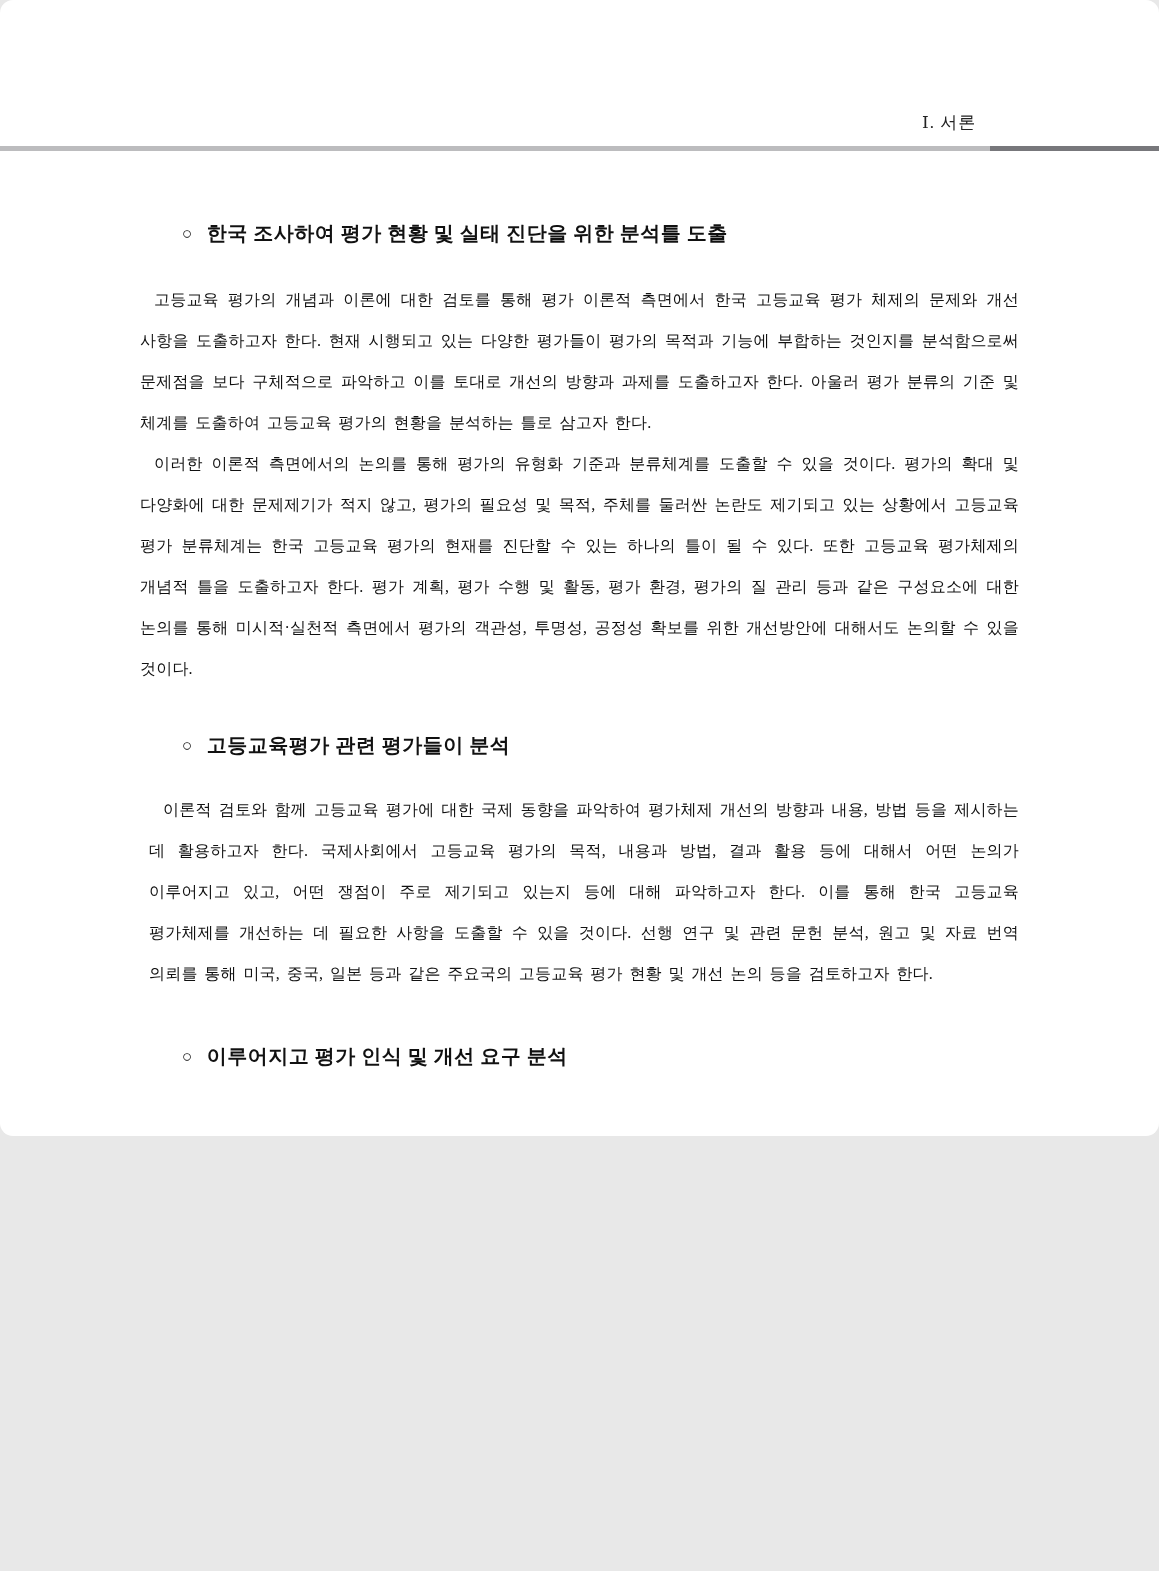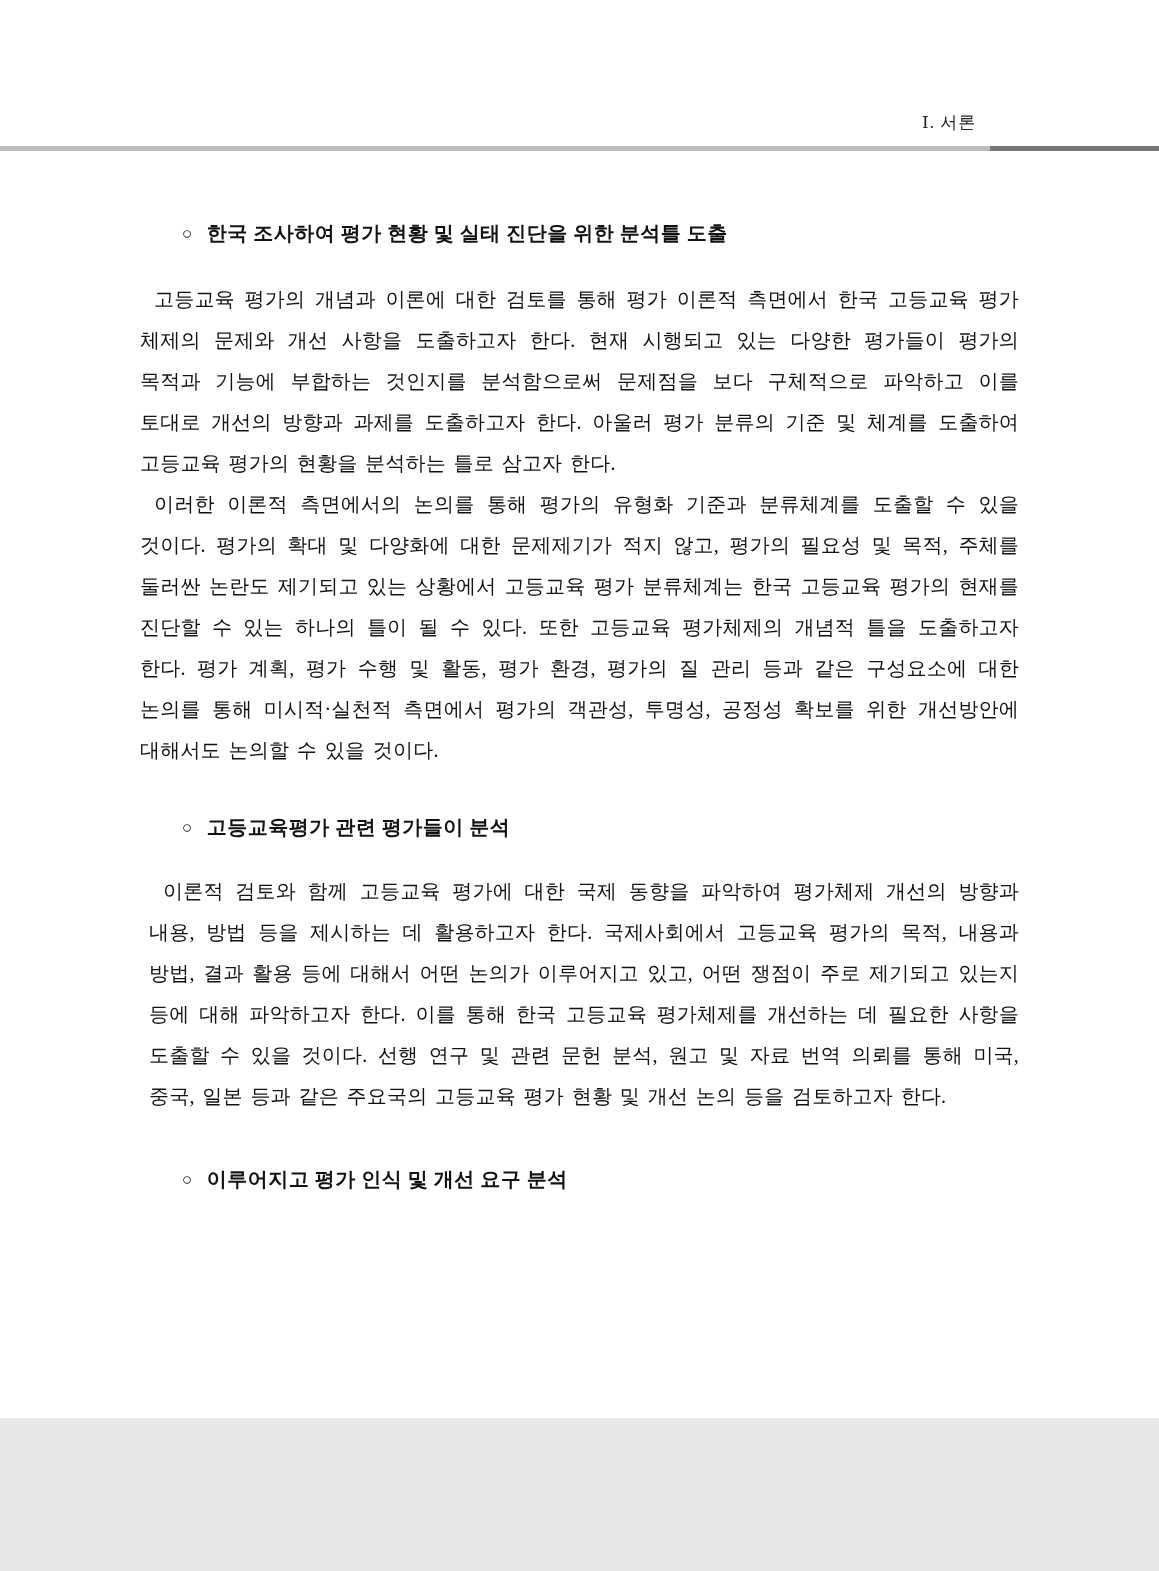--- a/index.html
+++ b/index.html
@@ -1,23 +1,24 @@
 <!DOCTYPE html>
 <html lang="ko"><head>
 <meta charset="utf-8">
 <style>
   html,body { margin:0; padding:0; background:#e8e8e8; }
   .page {
     position:relative;
-    width:1159px; height:1418px;
+    width:1159px; height:1136px;
     margin:0 auto;
     background:#ffffff;
     font-family:"Liberation Serif","DejaVu Serif",serif;
     color:#111111;
     overflow:hidden;
+    border-radius:13px;
   }
   
   .header-title {
     position:absolute; top:111px; left:922px;
     font-size:17px; letter-spacing:1px; color:#222;
     white-space:nowrap;
   }
   .header-rule {
     position:absolute; top:146px; left:0;
     width:1159px; height:5px; display:flex;
@@ -35,21 +36,21 @@
     font-weight:bold; font-size:20px; line-height:30px;
     letter-spacing:0.5px;
     margin:0;
   }
   .section-heading .bullet {
     font-weight:normal; font-size:17px;
     margin-right:14px; position:relative; top:-1px;
   }
   .para {
     margin:0;
-    font-size:20px; line-height:41px;
+    font-size:16px; line-height:41px;
     text-align:justify; text-justify:inter-word;
     text-indent:14px;
     word-break:keep-all;
     word-spacing:2.5px;
     letter-spacing:0.2px;
   }
   .mt-h1 { margin-top:8px; }
   .mt-p1 { margin-top:29px; }
   .mt-h2 { margin-top:41px; }
   .mt-p2 { margin-top:27px;margin-left:9px; }

